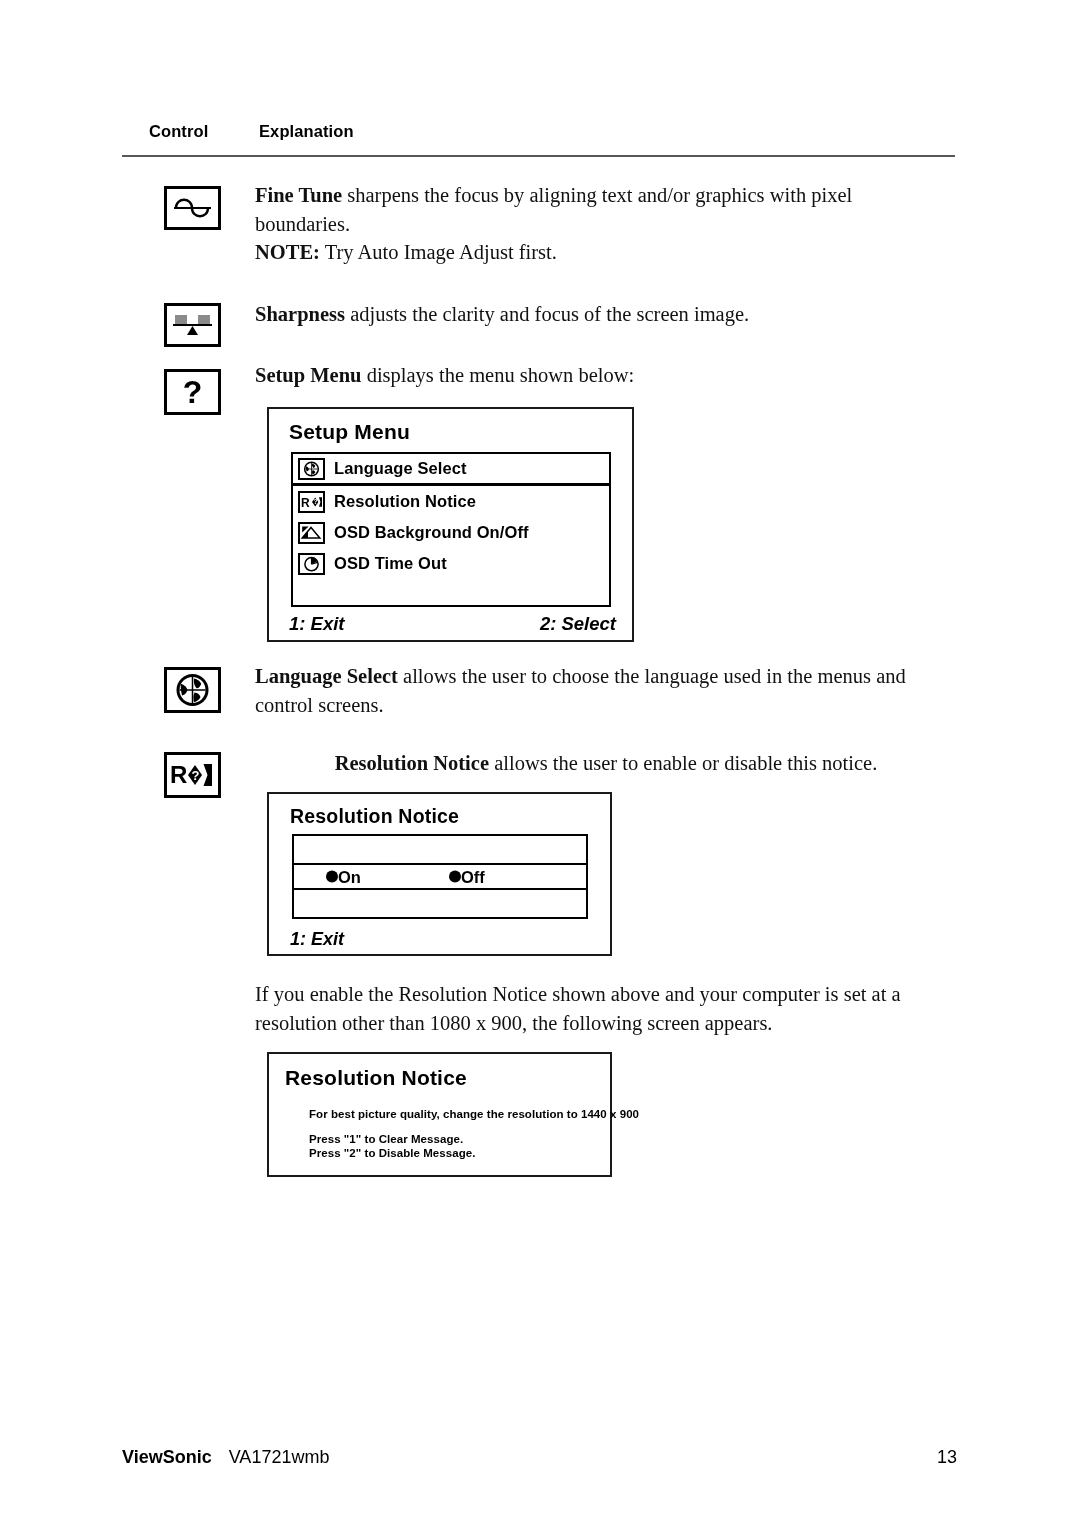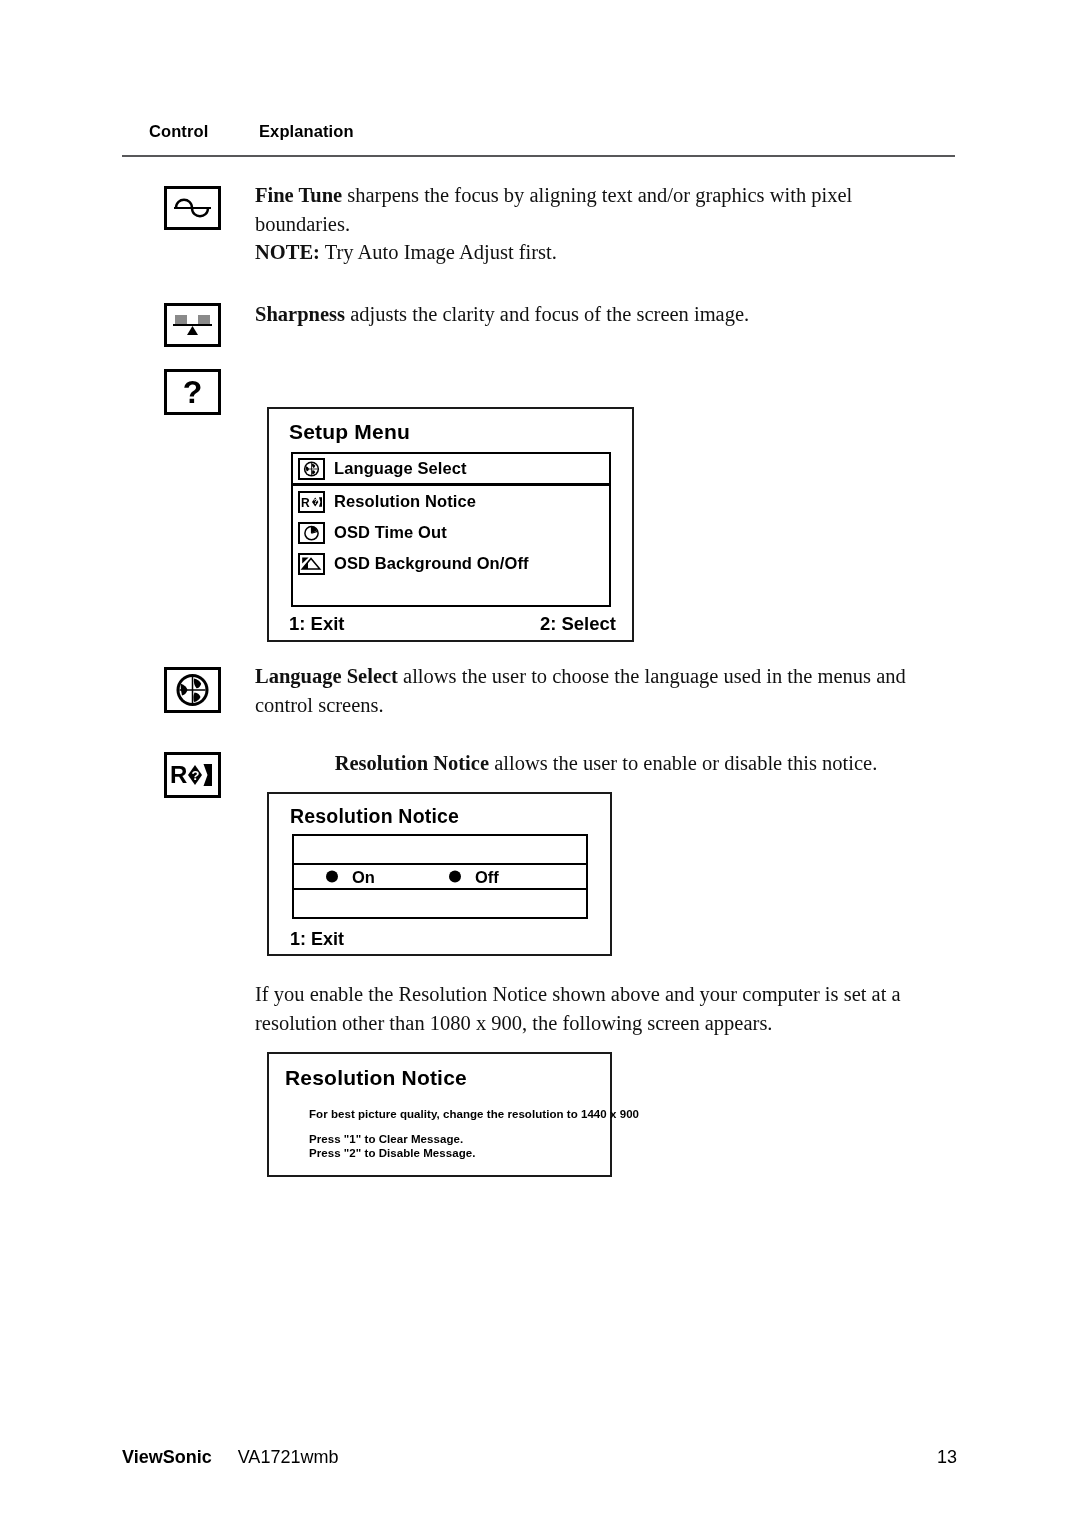--- a/index.html
+++ b/index.html
@@ -136,20 +136,21 @@
   }
   .osd-footer {
     position: absolute;
     left: 20px;
     bottom: 5px;
     width: 327px;
     font-size: 18.5px;
     font-weight: bold;
     display: flex;
     justify-content: space-between;
+    font-style: italic;
   }
 
   
   .resnotice-panel { left: 267px; top: 792px; width: 345px; height: 164px; }
   .resnotice-panel .osd-title {
     position: absolute; left: 21px; top: 11px; font-size: 19.5px;
   }
   .rn-list {
     position: absolute;
     left: 23px;
@@ -166,21 +167,21 @@
   }
   .rn-row.mid { border-top: 2px solid #000; border-bottom: 2px solid #000; }
   .rn-opt {
     position: absolute;
     top: 50%;
     transform: translateY(-50%);
     font-size: 16.5px;
     font-weight: bold;
     display: flex;
     align-items: center;
-    gap: 14px;
+    gap: 0;
     white-space: nowrap;
   }
   .rn-opt.on  { left: 32px; }
   .rn-opt.off { left: 155px; }
   .bullet {
     width: 12px; height: 12px; border-radius: 50%;
     background: #000; display: inline-block;
   }
   .resnotice-panel .osd-footer {
     left: 21px; bottom: 4px; width: 290px; font-size: 18px;
@@ -209,21 +210,21 @@
   
   .footer {
     position: absolute;
     left: 122px;
     top: 1447px;
     width: 835px;
     font-family: "Liberation Sans", sans-serif;
     font-size: 18px;
   }
   .footer .brand { font-weight: bold; }
-  .footer .model { font-weight: normal; margin-left: 26px; }
+  .footer .model { font-weight: normal; margin-left: 17px; }
   .footer .pageno { position: absolute; right: 0; top: 0; text-align: right; }
 </style>
 </head>
 <body>
 
 <div class="page">
 
   <div class="col-header">
     <span class="c1">Control</span>
     <span class="c2">Explanation</span>
@@ -250,20 +251,23 @@
       <path d="M6 19 L45 19" stroke="#000" stroke-width="2.2" fill="none"></path>
       <path d="M25.5 20 L31 29 L20 29 Z" fill="#000"></path>
     </svg>
   </div>
   <div class="body-text" style="left:255px; top:300px; width:650px;">
     <span><b>Sharpness</b><span> adjusts the clarity and focus of the screen image.</span></span>
   </div>
 
   <div class="icon-box qmark-box">
     <span class="q">?</span>
+  </div>
+  <div class="body-text" style="left:255px; top:361px; width:650px;">
+    <span><b>Setup Menu</b><span> displays the menu shown below:</span></span>
   </div>
 
   <div class="osd setup-menu">
     <div class="osd-title">Setup Menu</div>
 
     <div class="menu-list">
 
       <div class="menu-row sep-strong">
         <span class="mini-icon">
           <svg width="23" height="18" viewBox="0 0 23 18" style="position:absolute;left:0;top:0;">
@@ -289,38 +293,38 @@
             <path d="M19 4.2 L22 4.2 L22 13.8 L19 13.8 L20.4 9 Z" fill="#000"></path>
           </svg>
         </span>
         <span class="menu-label">Resolution Notice</span>
       </div>
 
 
       <div class="menu-row">
         <span class="mini-icon">
           <svg width="23" height="18" viewBox="0 0 23 18" style="position:absolute;left:0;top:0;">
+            <path d="M2.2 14 L11 3.5 L19.8 14 Z" fill="none" stroke="#000" stroke-width="1.5"></path>
+            <path d="M2.2 14 L8 6.8 L8 14 Z" fill="#000"></path>
+            <path d="M2.2 2.4 L8.6 2.4 L2.2 8.4 Z" fill="#000"></path>
+          </svg>
+        </span>
+        <span class="menu-label">OSD Background On/Off</span>
+      </div>
+
+      <div class="menu-row">
+        <span class="mini-icon">
+          <svg width="23" height="18" viewBox="0 0 23 18" style="position:absolute;left:0;top:0;">
             <circle cx="11.5" cy="9.2" r="6.6" fill="none" stroke="#000" stroke-width="1.5"></circle>
             <path d="M11.5 9.2 L11.5 2.6 A6.6 6.6 0 0 1 17 6.4 Z" fill="#000"></path>
             <path d="M11.5 9.2 L11.5 2.6" stroke="#000" stroke-width="1.2"></path>
             <path d="M11.5 9.2 L17.5 7.4" stroke="#000" stroke-width="1.2"></path>
           </svg>
         </span>
         <span class="menu-label">OSD Time Out</span>
-      </div>
-
-      <div class="menu-row">
-        <span class="mini-icon">
-          <svg width="23" height="18" viewBox="0 0 23 18" style="position:absolute;left:0;top:0;">
-            <path d="M2.2 14 L11 3.5 L19.8 14 Z" fill="none" stroke="#000" stroke-width="1.5"></path>
-            <path d="M2.2 14 L8 6.8 L8 14 Z" fill="#000"></path>
-            <path d="M2.2 2.4 L8.6 2.4 L2.2 8.4 Z" fill="#000"></path>
-          </svg>
-        </span>
-        <span class="menu-label">OSD Background On/Off</span>
       </div>
 
     </div>
 
     <div class="osd-footer">
       <span>1: Exit</span>
       <span>2: Select</span>
     </div>
   </div>
 

